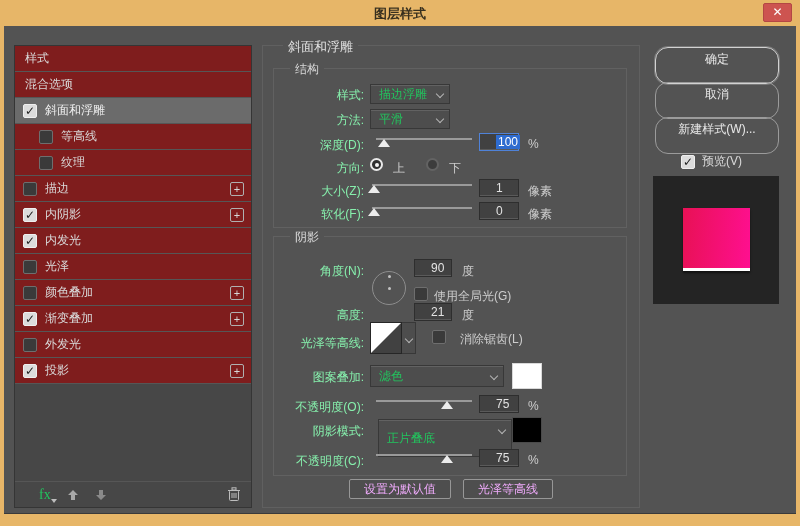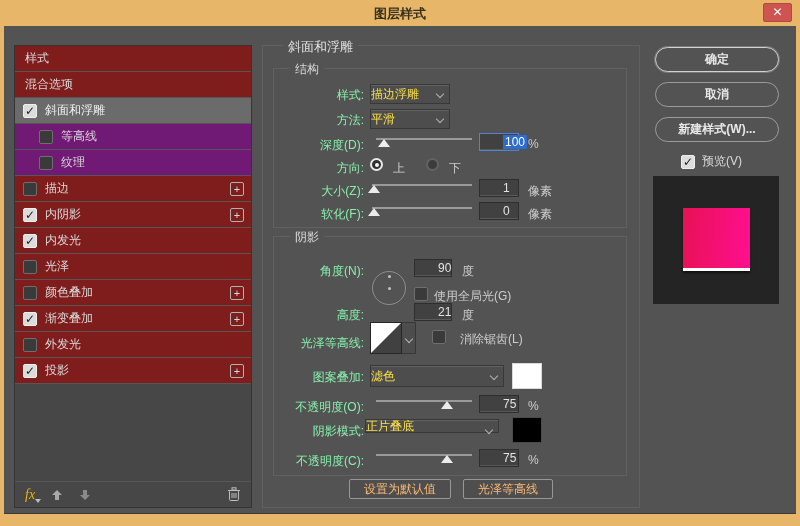--- a/index.html
+++ b/index.html
@@ -9,53 +9,53 @@
   .window { position:relative; width:800px; height:526px; background:#e7b668; }
   .titlebar { position:absolute; left:0; top:0; width:100%; height:26px; }
   .titlebar .title { position:absolute; left:0; right:0; top:5px; text-align:center; color:#38301f; font-size:13px; font-weight:600; }
   .close-btn { position:absolute; right:8px; top:3px; width:29px; height:19px; background:#cd5450; border:1px solid #b34744; border-radius:2px; color:#fff; font-size:12px; font-weight:bold; text-align:center; line-height:17px; cursor:pointer; }
 
   .content { position:absolute; left:4px; top:26px; right:4px; bottom:12px; background:#535353; border-bottom:1px solid #3a3a3a; }
 
   
   .sidebar { position:absolute; left:10px; top:19px; width:238px; height:463px; background:#474747; border:1px solid #353535; }
   .sb-row { position:relative; height:26px; display:flex; align-items:center; border-bottom:1px solid #565656; background:#7f1d1d; color:#d9d9d9; cursor:pointer; }
-  .sb-row.sub { background:#701a75; }
+  .sb-row.sub { background:#7f1d1d; }
   .sb-row.sel { background:#6b6b6b; color:#f2f2f2; }
   .sb-row .sb-label { margin-left:10px; white-space:nowrap; }
   .sb-row.haschk .sb-label { margin-left:8px; }
   .sb-row .chk { margin-left:8px; }
   .sb-row.sub .chk { margin-left:24px; }
   .plus-btn { position:absolute; right:7px; top:6px; width:14px; height:14px; border:1px solid #b0b0b0; border-radius:2px; color:#d8d8d8; font-size:11px; line-height:12px; text-align:center; }
   .sb-footer { position:absolute; left:0; right:0; bottom:0; height:26px; border-top:1px solid #565656; display:flex; align-items:center; background:#474747; }
-  .fx-glyph { font-style:italic; font-family:"Liberation Serif","DejaVu Serif",serif; color:#eab308; font-size:14px; margin-left:10px; position:relative; }
+  .fx-glyph { font-family:"Liberation Serif","DejaVu Serif",serif; color:#22c55e; font-size:14px; margin-left:24px; position:relative; }
   .fx-glyph::after { content:""; position:absolute; right:-6px; bottom:0; border-left:3px solid transparent; border-right:3px solid transparent; border-top:4px solid #bdbdbd; }
   .sb-arrow { margin-left:16px; }
   .sb-trash { position:absolute; right:10px; top:5px; }
 
   
   .chk { width:14px; height:14px; border-radius:2px; flex:0 0 auto; position:relative; }
   .chk.on { background:#dcdcdc; border:1px solid #efefef; }
   .chk.on::after { content:"✓"; position:absolute; left:1px; top:-1px; color:#1d1d1d; font-size:12px; font-weight:bold; }
   .chk.off { background:#3a3a3a; border:1px solid #6e6e6e; }
 
   
   .main { position:absolute; left:258px; top:19px; width:378px; height:463px; border:1px solid #606060; }
   .main-title { position:absolute; top:-8px; left:20px; background:#535353; padding:0 5px; color:#e2e2e2; font-size:13px; }
   .group { position:absolute; left:10px; width:354px; border:1px solid #616161; }
   .group-legend { position:absolute; top:-8px; left:16px; background:#535353; padding:0 5px; color:#d8d8d8; }
   .g-structure { top:22px; height:160px; }
   .g-shading { top:190px; height:240px; }
   .lbl { position:absolute; left:0; width:90px; text-align:right; color:#86efac; white-space:nowrap; }
   .unit { position:absolute; color:#cdcdcd; }
 
-  .dropdown { position:absolute; height:20px; background:#4d4d4d; border:1px solid #383838; box-shadow:inset 0 1px 0 #626262; color:#fde047; display:flex; align-items:center; cursor:pointer; }
+  .dropdown { position:absolute; height:20px; background:#4d4d4d; border:1px solid #383838; box-shadow:inset 0 1px 0 #626262; color:#22c55e; display:flex; align-items:center; padding-left:8px; cursor:pointer; }
   .dd-chev { position:absolute; right:6px; top:6px; width:6px; height:6px; border-right:1.5px solid #b4b4b4; border-bottom:1.5px solid #b4b4b4; transform:rotate(45deg); }
 
-  .field { position:absolute; height:18px; background:#414141; border:1px solid #2e2e2e; box-shadow:inset 0 -1px 0 #5a5a5a; color:#e3e3e3; padding-left:23px; line-height:16px; }
+  .field { position:absolute; height:18px; background:#414141; border:1px solid #2e2e2e; box-shadow:inset 0 -1px 0 #5a5a5a; color:#e3e3e3; padding-left:16px; line-height:16px; }
   .field.focus { border:1px solid #4f82d8; }
   .field.focus .seltext { background:#2e6cd0; color:#fff; padding:0 2px; }
 
   .slider { position:absolute; height:14px; }
   .slider .track { position:absolute; left:0; right:0; top:5px; height:2px; background:#9a9a9a; }
   .slider .thumb { position:absolute; top:6px; width:0; height:0; border-left:6px solid transparent; border-right:6px solid transparent; border-bottom:8px solid #ececec; }
 
   .radio { width:13px; height:13px; border-radius:50%; display:inline-block; position:relative; vertical-align:-2px; }
   .radio.on { border:2px solid #e9e9e9; background:#2e2e2e; }
   .radio.on::after { content:""; position:absolute; left:2.5px; top:2.5px; width:4px; height:4px; border-radius:50%; background:#f2f2f2; }
@@ -68,25 +68,25 @@
 
   .contour { position:absolute; width:32px; height:32px; border:1px solid #262626; background:linear-gradient(to bottom right,#ffffff 49.5%,#414141 50.5%); cursor:pointer; }
   .contour-arrow { position:absolute; width:14px; height:32px; background:#4d4d4d; border:1px solid #383838; border-left:none; cursor:pointer; }
   .contour-arrow .dd-chev { right:3px; top:13px; }
 
   .swatch { position:absolute; width:30px; height:26px; cursor:pointer; }
   .swatch.white { background:#ffffff; border:1px solid #d9d9d9; }
   .swatch.black { background:#000000; border:1px solid #4a4a4a; }
 
   .main-footer { position:absolute; left:0; top:433px; width:100%; display:flex; justify-content:center; gap:12px; }
-  .def-btn { height:20px; padding:0 14px; background:#4e4e4e; border:1px solid #979797; border-radius:2px; color:#fdba74; font-size:12px; line-height:18px; cursor:pointer; }
+  .def-btn { height:20px; padding:0 14px; background:#4e4e4e; border:1px solid #979797; border-radius:2px; color:#f0abfc; font-size:12px; line-height:18px; cursor:pointer; }
 
   
   .rightcol { position:absolute; left:649px; top:21px; width:128px; }
-  .pill-btn { position:absolute; left:2px; width:124px; height:25px; border:1px solid #9b9b9b; border-radius:13px; color:#e8e8e8; text-align:center; line-height:23px; cursor:pointer; background:transparent; font-size:12px;font-weight:bold; }
+  .pill-btn { position:absolute; left:2px; width:124px; height:37px; border:1px solid #9b9b9b; border-radius:13px; color:#e8e8e8; text-align:center; line-height:23px; cursor:pointer; background:transparent; font-size:12px; }
   .pill-btn.primary { border:1px solid #d2d2d2; box-shadow:0 0 0 1px rgba(230,230,230,.25); }
   .btn-ok { top:0; } .btn-cancel { top:35px; } .btn-new { top:70px; }
   .preview-row { position:absolute; top:106px; left:28px; display:flex; align-items:center; gap:7px; color:#d9d9d9; }
   .preview-box { position:absolute; top:129px; left:0; width:126px; height:128px; background:#242424; }
   .preview-obj { position:absolute; left:30px; top:32px; width:67px; height:63px; border-bottom:3px solid #ffffff; box-shadow:0 2px 2px rgba(0,0,0,.55); }
 
   svg { display:block; }
 </style>
 </head>
 <body>
@@ -275,21 +275,21 @@
         <div class="slider" style="left:102px; top:158px; width:96px;">
           <div class="track"></div>
             <div class="thumb" style="left: calc(74% - 6px);"></div>
         </div>
         <div class="field" style="left:205px; top:158px; width:40px;">
           <span>75</span>
         </div>
         <span class="unit" style="left:254px; top:162px;">%</span>
 
         <span class="lbl" style="top:186px;">阴影模式:</span>
-        <div class="dropdown" style="left:91px; top:182px; width:134px; height:14px;">
+        <div class="dropdown" style="left:104px; top:182px; width:134px; height:38px;">
           <span>正片叠底</span>
           <span class="dd-chev" style="top:7px;"></span>
         </div>
         <div class="swatch black" style="left:238px; top:180px;"></div>
 
         <span class="lbl" style="top:216px;">不透明度(C):</span>
         <div class="slider" style="left:102px; top:212px; width:96px;">
           <div class="track"></div>
             <div class="thumb" style="left: calc(74% - 6px);"></div>
         </div>

